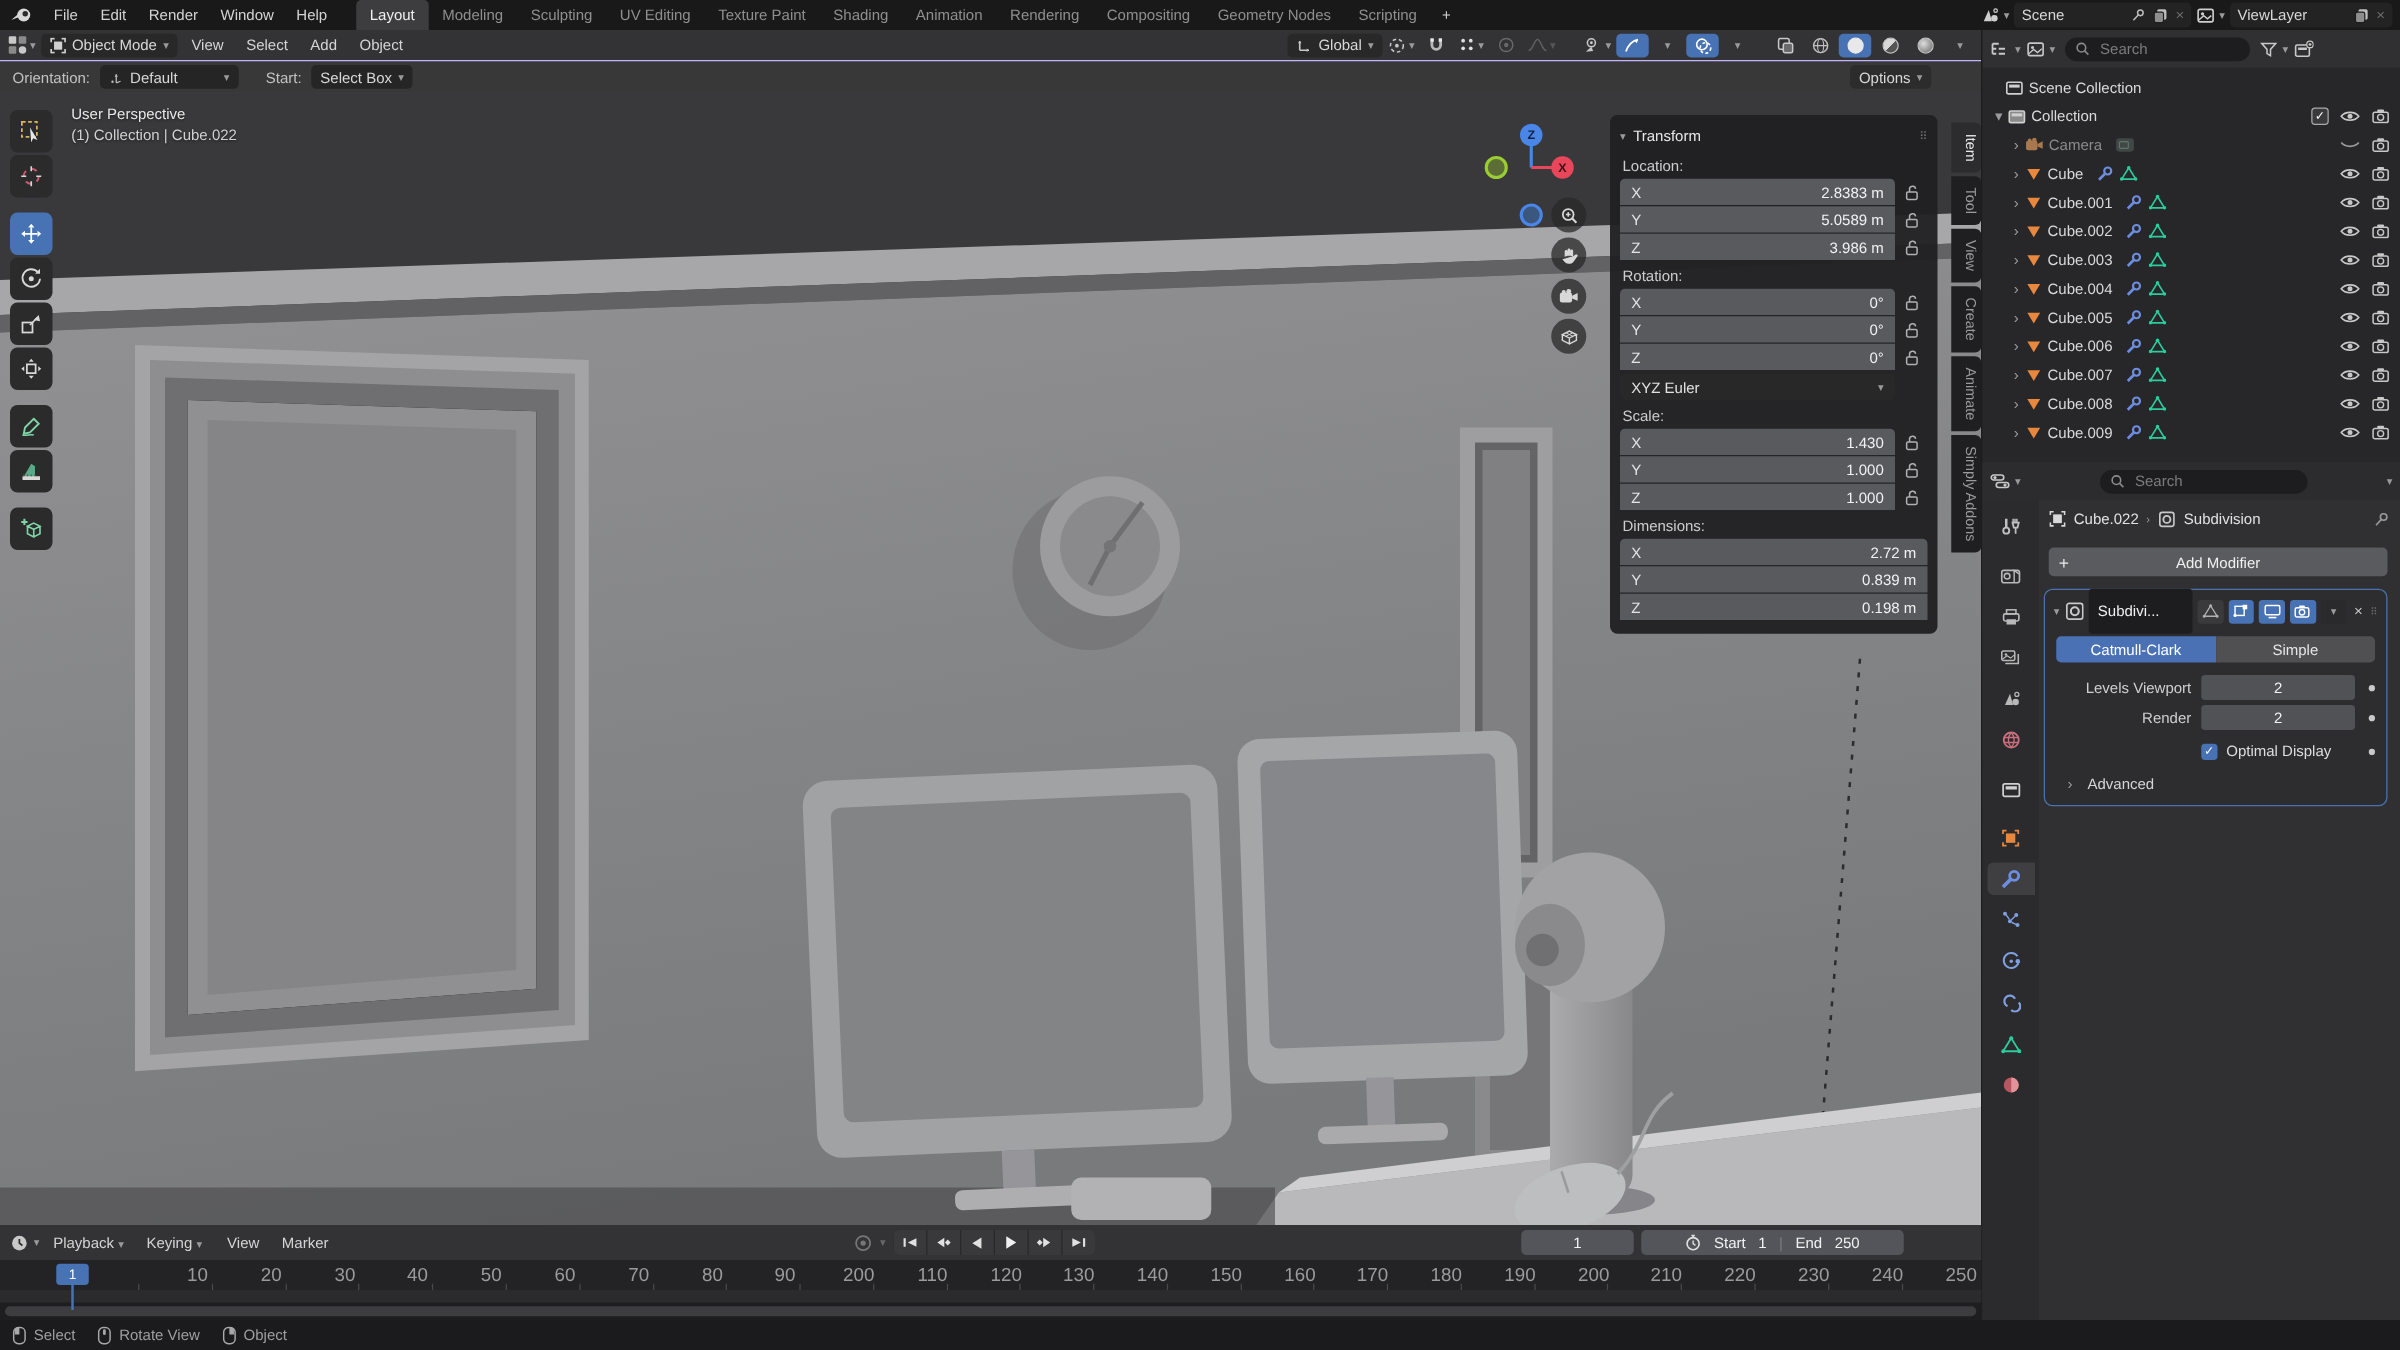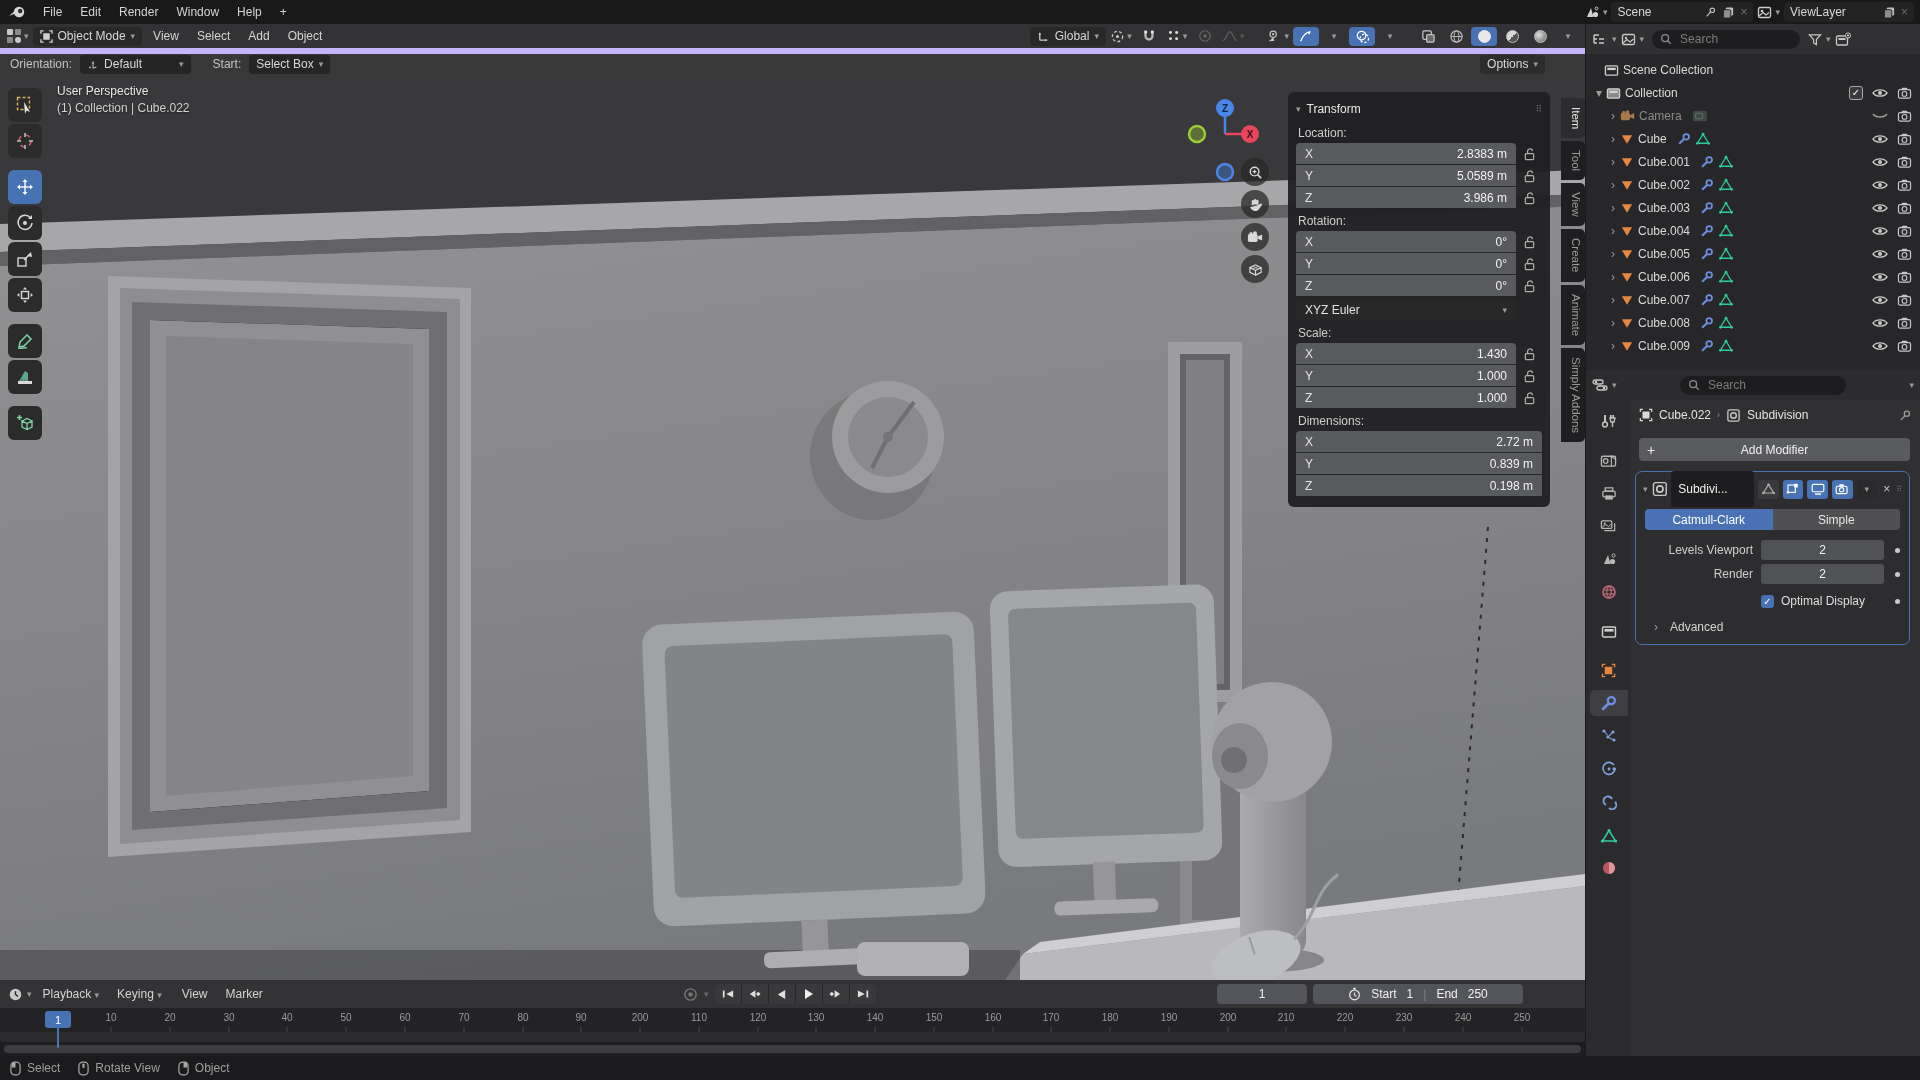--- a/index.html
+++ b/index.html
@@ -24,21 +24,21 @@
   
   #vp{left:0;top:24px;width:1585px;height:956px;background:#3c3c3e;overflow:hidden;}
   #vp-header{left:0;top:0;width:100%;height:24px;background:#333335;display:flex;align-items:center;gap:2px;padding:0 4px;box-sizing:border-box;}
   .hfield{display:flex;align-items:center;gap:5px;background:#282829;border-radius:4px;height:19px;padding:0 7px;}
   .hbtn{display:flex;align-items:center;justify-content:center;height:19px;min-width:22px;border-radius:4px;gap:2px;padding:0 2px;}
   .hbtn.on{background:#4772b3;}
   .sph{width:13px;height:13px;border-radius:50%;border:1.3px solid #c0c0c0;box-sizing:border-box;}
   .sph.solid{background:#e8e8ea;border-color:#e8e8ea;}
   .sph.half{background:linear-gradient(135deg,#d8d8d8 50%,#555 50%);}
   .sph.rend{background:radial-gradient(circle at 35% 35%,#ddd,#666);}
-  #tool-row{left:0;top:24px;width:100%;height:26px;background:#383838;display:flex;align-items:center;gap:8px;padding:0 10px;box-sizing:border-box;border-top:6px solid #c4b5fd;}
+  #tool-row{left:0;top:24px;width:100%;height:26px;background:#383838;display:flex;align-items:center;gap:8px;padding:0 10px;box-sizing:border-box;border-top:1px solid #c4b5fd;}
   .tlabel{color:#c2c2c2;}
   #scene-svg{left:0;top:50px;}
   .vp-text{left:57px;top:60px;color:#e8e8e8;text-shadow:0 1px 2px rgba(0,0,0,.5);}
   .vp-text2{left:57px;top:77px;color:#d2d2d2;text-shadow:0 1px 2px rgba(0,0,0,.5);}
 
   
   #toolbar{left:8px;top:64px;display:flex;flex-direction:column;gap:2px;}
   .tool{width:34px;height:34px;background:#2b2b2c;border-radius:6px;display:flex;align-items:center;justify-content:center;}
   .tool.active{background:#4772b3;}
   .tgap{height:8px;}
@@ -95,21 +95,21 @@
   .adv{display:flex;gap:7px;color:#d4d4d4;margin:12px 2px 2px 6px;}
 
   
   #timeline{left:0;top:980px;width:1585px;height:76px;background:#2e2e30;}
   #tl-head{display:flex;align-items:center;height:28px;background:#333335;padding:0 6px;gap:2px;}
   .transport{display:flex;gap:1px;background:#28282a;border-radius:4px;overflow:hidden;}
   .tbtn{width:26px;height:20px;display:flex;align-items:center;justify-content:center;background:#39393b;}
   .tl-fields{margin-left:auto;display:flex;gap:6px;align-items:center;margin-right:56px;}
   .tfield{background:#54555a;border-radius:4px;height:20px;display:flex;align-items:center;justify-content:center;color:#f2f2f2;}
   #ruler{position:absolute;left:0;top:28px;width:100%;height:24px;background:#232325;overflow:hidden;}
-  .rlab{position:absolute;top:4px;transform:translateX(-50%);color:#9a9a9c;font-size:10px;}
+  .rlab{position:absolute;top:4px;transform:translateX(-50%);color:#9a9a9c;font-size:15px;margin-left:47px;}
   .rtick{position:absolute;bottom:0;width:1px;height:5px;background:#49494c;transform:translateX(-50%);}
   #cfbadge{position:absolute;top:3px;left:45px;width:26px;height:17px;background:#4772b3;border-radius:3px;color:#fff;display:flex;align-items:center;justify-content:center;font-size:11px;}
   #cfline{position:absolute;left:57px;top:48px;width:2px;height:20px;background:#4772b3;}
   #tl-track{position:absolute;left:0;top:52px;width:100%;height:10px;background:#2b2b2d;}
   #tl-scroll{position:absolute;left:0;top:62px;width:100%;height:14px;background:#1e1e20;}
   #tl-scroll .bar{position:absolute;left:4px;right:4px;top:3px;height:8px;background:#3d3d40;border-radius:4px;}
 
   
   #status{left:0;top:1056px;width:1920px;height:24px;background:#1b1b1d;display:flex;align-items:center;padding:0 10px;box-sizing:border-box;gap:18px;color:#9f9f9f;}
   .hint{display:flex;align-items:center;gap:6px;}
@@ -126,20 +126,34 @@
         <path d="M1 11 L8 5 l2 2.5 z" fill="#d8d8d8"></path>
       </svg>
   </div>
   <div class="row">
 
   <div class="menu">File</div>
       <div class="menu">Edit</div>
       <div class="menu">Render</div>
       <div class="menu">Window</div>
       <div class="menu">Help</div>
+    </div>
+  <div class="row" style="margin-left:14px;">
+
+  <div class="wtab active">Layout</div>
+      <div class="wtab">Modeling</div>
+      <div class="wtab">Sculpting</div>
+      <div class="wtab">UV Editing</div>
+      <div class="wtab">Texture Paint</div>
+      <div class="wtab">Shading</div>
+      <div class="wtab">Animation</div>
+      <div class="wtab">Rendering</div>
+      <div class="wtab">Compositing</div>
+      <div class="wtab">Geometry Nodes</div>
+      <div class="wtab">Scripting</div>
     </div>
   <div class="menu">+</div>
   <div class="tb-right">
     <div class="row" style="gap:3px;">
       <span>
           <svg width="16" height="14" viewBox="0 0 16 14">
             <path d="M3 12 L7 3 L9.5 12 Z" fill="#cfcfcf"></path>
             <circle cx="11.5" cy="9.5" r="2.6" fill="#cfcfcf"></circle>
             <circle cx="12.5" cy="3.5" r="1.4" fill="none" stroke="#cfcfcf"></circle>
           </svg>

